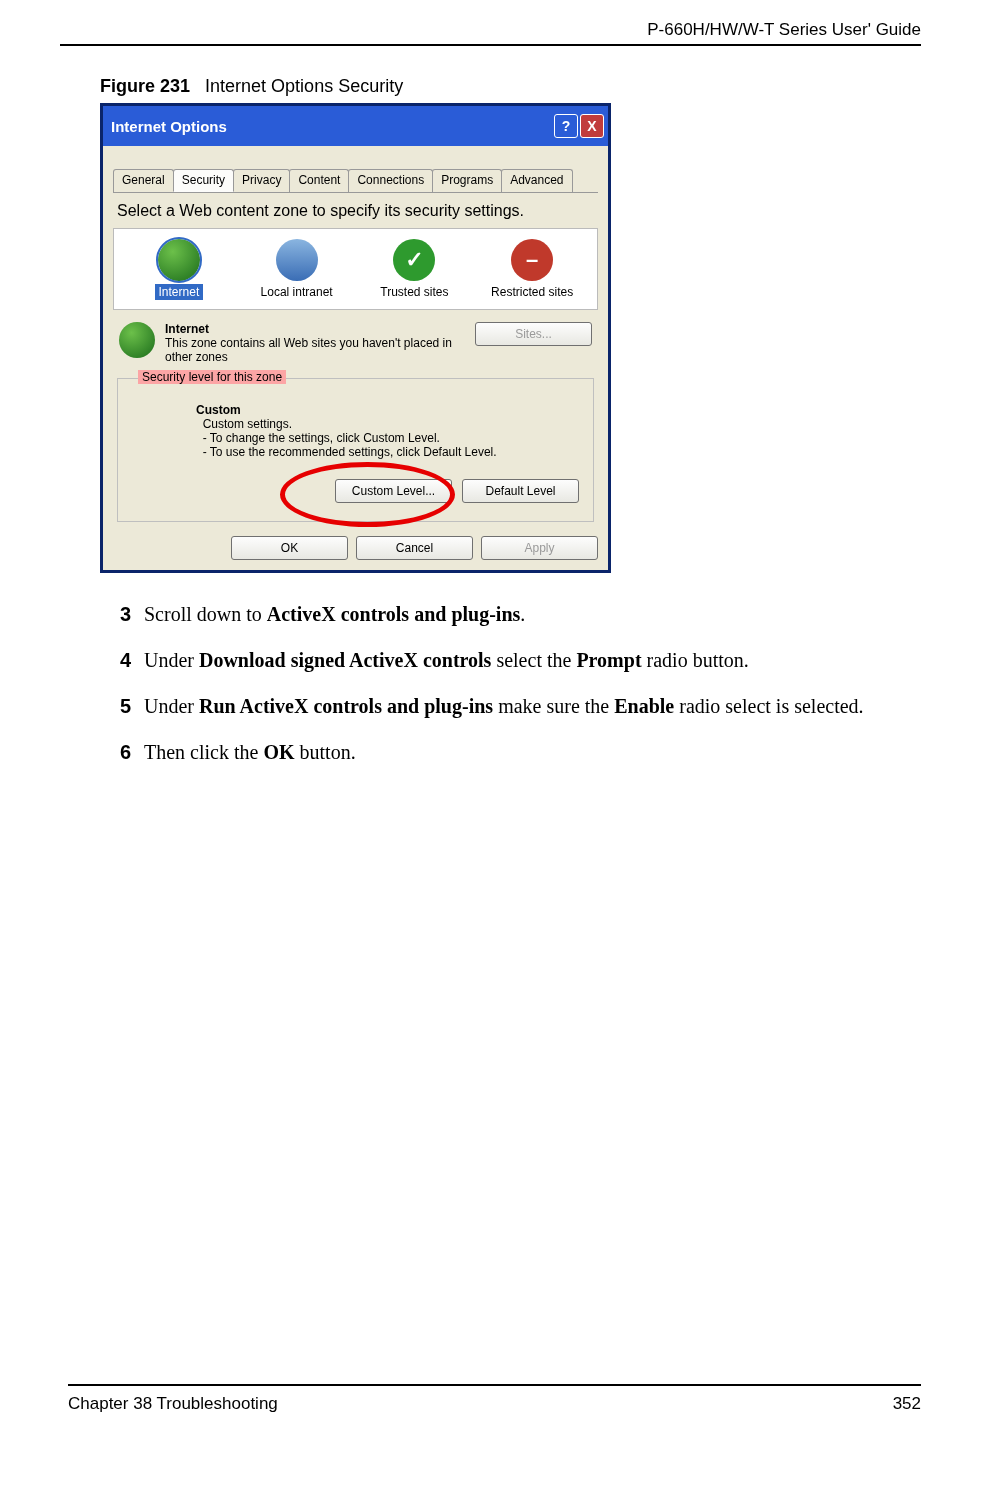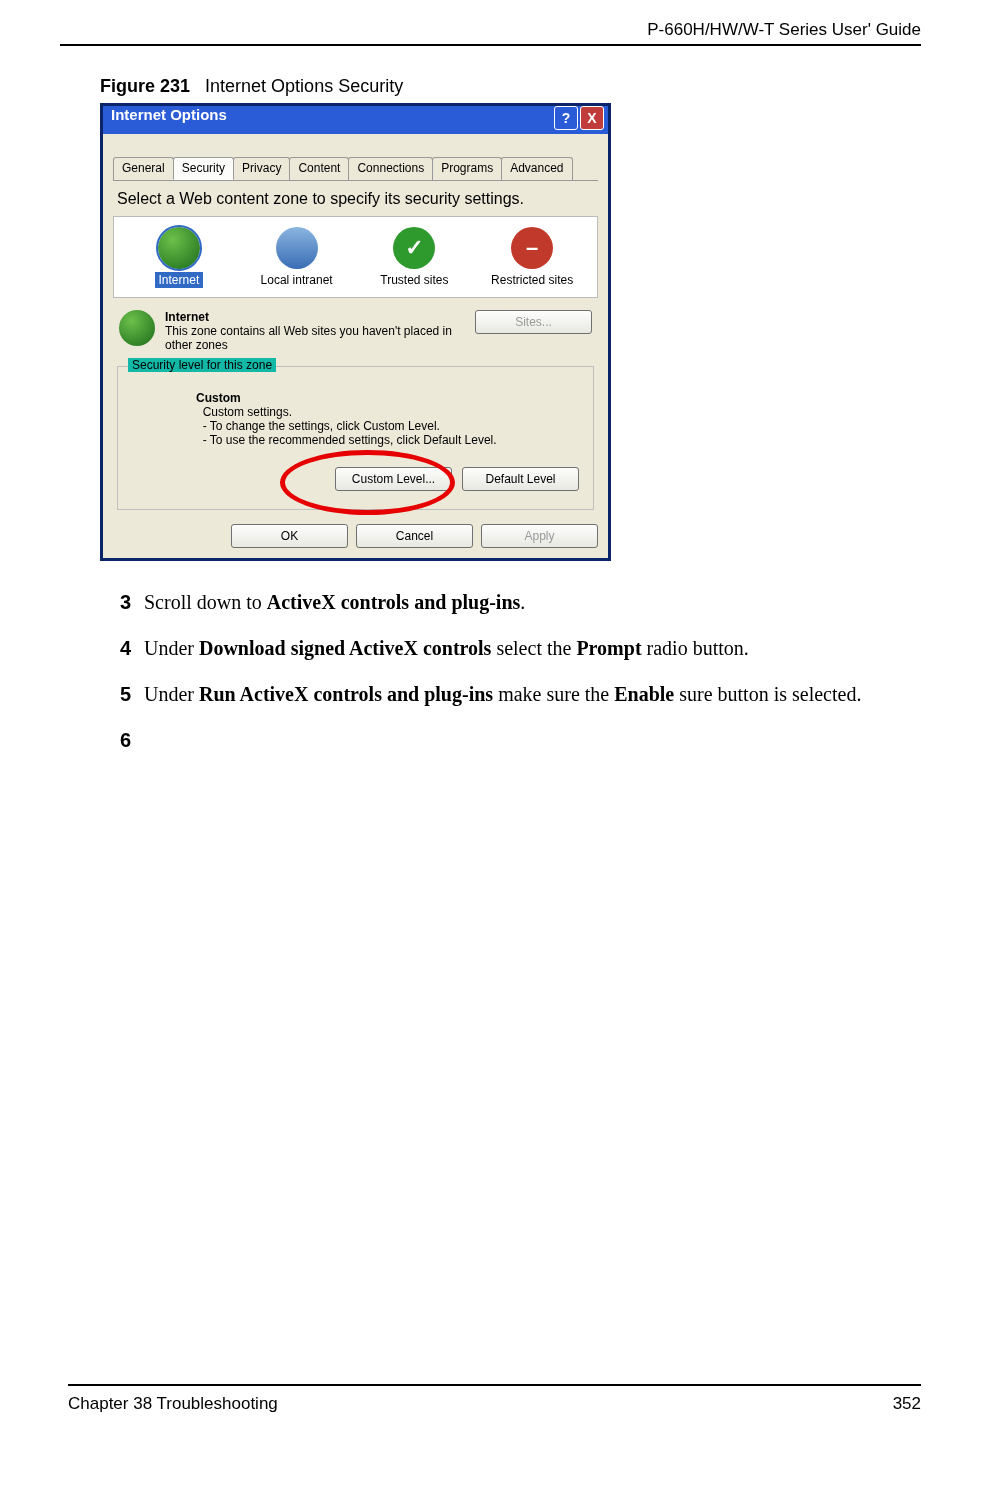--- a/index.html
+++ b/index.html
@@ -36,22 +36,23 @@
     width: 505px;
     border: 3px solid #0a246a;
     background: #ece9d8;
     font-family: Tahoma, Arial, sans-serif;
     font-size: 13px;
   }
   .titlebar {
     background: linear-gradient(to bottom,#3b6ea5,#0a246a);
     background: #2a5cd7;
     color: #fff;
-    height: 28px;
-    display: flex;
+    height: 40px;
+    display: flex;
+    align-items: center;
     padding: 0 4px 0 8px;
     font-weight: bold;
     font-size: 15px;
   }
   .titlebar .spacer { flex: 1; }
   .tb-btn {
     width: 22px; height: 22px;
     margin-left: 2px;
     background: #c13c3c;
     border: 1px solid #fff;
@@ -137,22 +138,22 @@
   .sites-btn-wrap { margin-left: auto; }
   .fieldset {
     border: 1px solid #bfbfbf;
     margin: 14px 4px 6px 4px;
     padding: 14px 14px 18px 14px;
     position: relative;
     font-size: 12px;
   }
   .fieldset-legend {
     position: absolute;
-    top: -9px; left: 10px;
-    background: #14b8a6;
+    top: -9px; left: 20px;
+    background: #fca5a5;
     padding: 0 4px;
     font-size: 12px;
   }
   .custom-block { margin-left: 64px; margin-top: 10px; }
   .custom-block b { font-weight: bold; }
   .level-buttons {
     display: flex;
     justify-content: flex-end;
     gap: 10px;
     margin-top: 20px;
@@ -303,24 +304,25 @@
     <div class="step">
       <div class="step-num">3</div>
       <div class="step-text"><span>Scroll down to </span><b>ActiveX controls and plug-ins</b><span>.</span></div>
     </div>
     <div class="step">
       <div class="step-num">4</div>
       <div class="step-text"><span>Under </span><b>Download signed ActiveX controls</b><span> select the </span><b>Prompt</b><span> radio button.</span></div>
     </div>
     <div class="step">
       <div class="step-num">5</div>
-      <div class="step-text"><span>Under </span><b>Run ActiveX controls and plug-ins</b><span> make sure the </span><b>Enable</b><span> sure button is selected.</span></div>
+      <div class="step-text"><span>Under </span><b>Run ActiveX controls and plug-ins</b><span> make sure the </span><b>Enable</b><span> radio select is selected.</span></div>
     </div>
     <div class="step">
       <div class="step-num">6</div>
+      <div class="step-text"><span>Then click the </span><b>OK</b><span> button.</span></div>
     </div>
   </div>
 
   <div class="footer">
     <span>Chapter 38 Troubleshooting</span>
     <span>352</span>
   </div>
 </div>
 
 </body></html>

